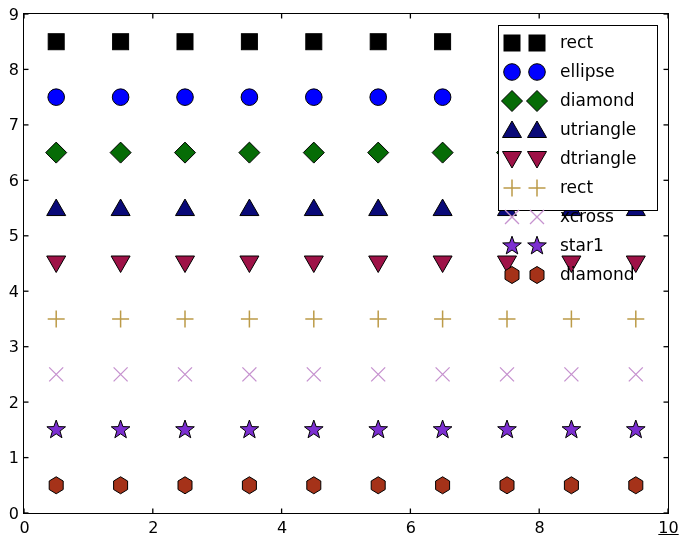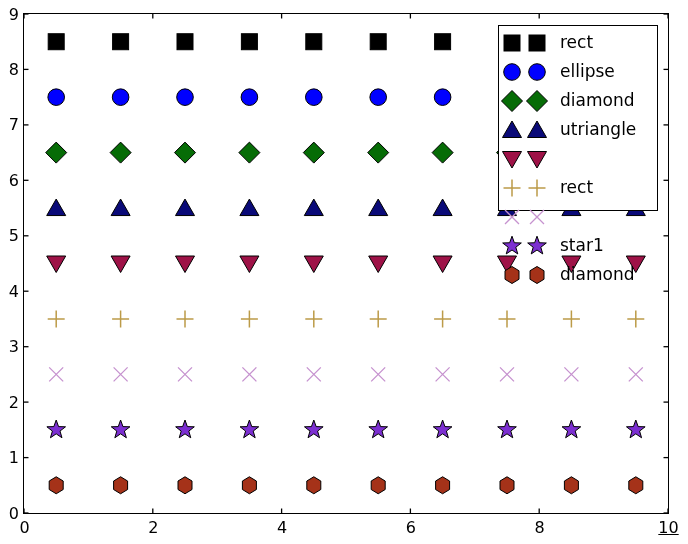--- a/index.html
+++ b/index.html
@@ -212,33 +212,35 @@
           <path d="M13 6L22.5 22.5L3.5 22.5Z" fill="#0a0a78" stroke="#000000" stroke-width="1"></path>
           <path d="M38 6L47.5 22.5L28.5 22.5Z" fill="#0a0a78" stroke="#000000" stroke-width="1"></path>
         </svg>
         <span class="legend-label">utriangle</span>
       </div>
       <div class="legend-row">
         <svg width="52" height="29">
           <path d="M13 24L22.5 7.5L3.5 7.5Z" fill="#9e1247" stroke="#000000" stroke-width="1"></path>
           <path d="M38 24L47.5 7.5L28.5 7.5Z" fill="#9e1247" stroke="#000000" stroke-width="1"></path>
         </svg>
+        <span class="legend-label">dtriangle</span>
       </div>
       <div class="legend-row">
         <svg width="52" height="29">
           <path d="M4.5 15H21.5M13 6.5V23.5" stroke="#bc9b48" stroke-width="1.5" fill="none"></path>
           <path d="M29.5 15H46.5M38 6.5V23.5" stroke="#bc9b48" stroke-width="1.5" fill="none"></path>
         </svg>
         <span class="legend-label">rect</span>
       </div>
       <div class="legend-row">
         <svg width="52" height="29">
           <path d="M6 8L20 22M20 8L6 22" stroke="#c692cf" stroke-width="1.3" fill="none"></path>
           <path d="M31 8L45 22M45 8L31 22" stroke="#c692cf" stroke-width="1.3" fill="none"></path>
         </svg>
+        <span class="legend-label">xcross</span>
       </div>
       <div class="legend-row">
         <svg width="52" height="29">
           <path d="M13.00 5.20L15.35 11.76L22.32 11.97L16.80 16.24L18.76 22.93L13.00 19.00L7.24 22.93L9.20 16.24L3.68 11.97L10.65 11.76Z" fill="#7c2fd1" stroke="#000000" stroke-width="1"></path>
           <path d="M38.00 5.20L40.35 11.76L47.32 11.97L41.80 16.24L43.76 22.93L38.00 19.00L32.24 22.93L34.20 16.24L28.68 11.97L35.65 11.76Z" fill="#7c2fd1" stroke="#000000" stroke-width="1"></path>
         </svg>
         <span class="legend-label">star1</span>
       </div>
       <div class="legend-row">
         <svg width="52" height="29">

